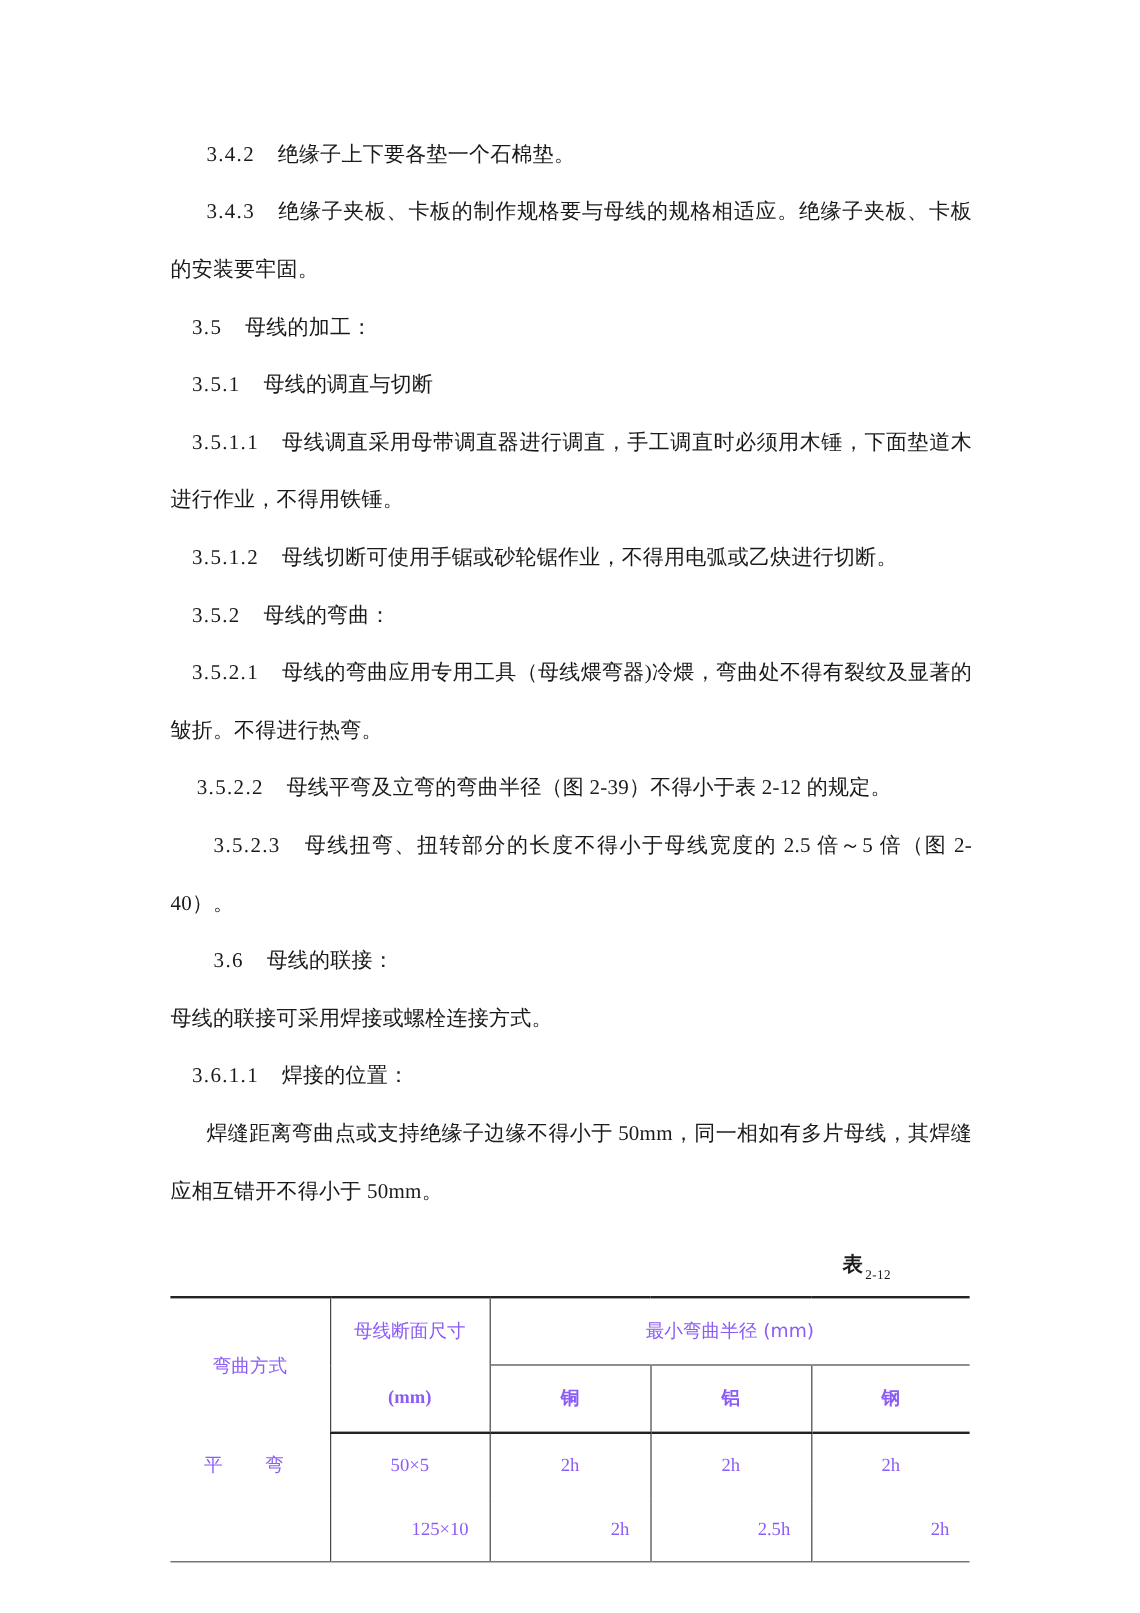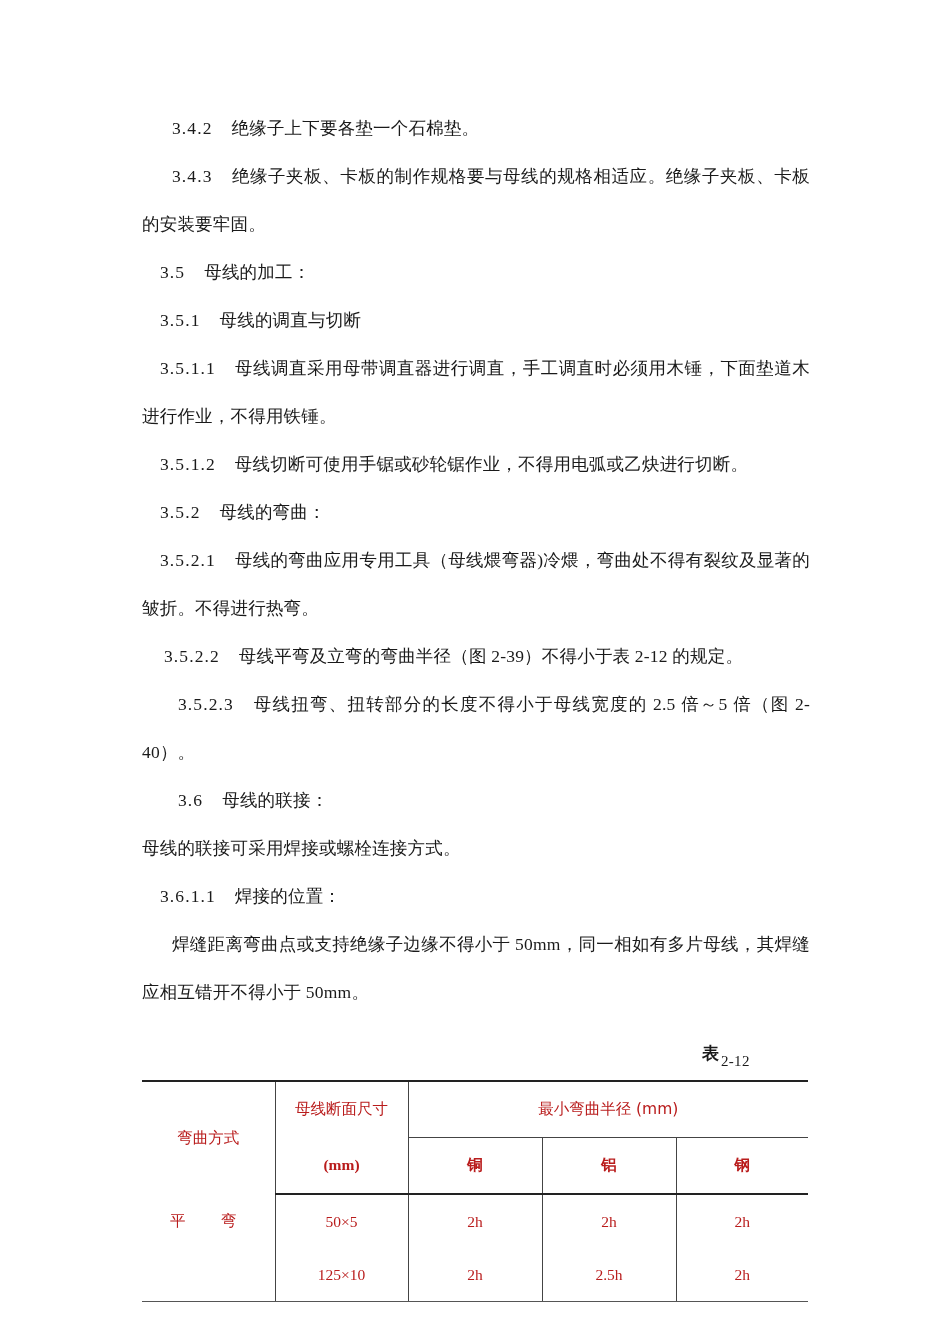--- a/index.html
+++ b/index.html
@@ -87,51 +87,51 @@
     white-space: nowrap;
     font-family: "DejaVu Sans", "Liberation Sans", sans-serif;
   }
   .caption-num .tbl-word {
     font-weight: bold;
     font-size: 17px;
   }
   .caption-num .tbl-idx {
     font-family: "Liberation Serif", "DejaVu Serif", serif;
     font-weight: normal;
-    font-size: 15px;
+    font-size: 11px;
     position: relative;
     top: 7px;
     left: 2px;
     letter-spacing: 0.3px;
   }
 
   
   .spec-table {
     border-collapse: collapse;
     width: 666px;
     margin-top: 2px;
     table-layout: fixed;
     font-size: 15.5px;
   }
   .spec-table td {
     text-align: center;
     vertical-align: middle;
     padding: 17px;
     font-family: "Liberation Serif", "DejaVu Serif", serif;
-    color: #b91c1c;
+    color: #8b5cf6;
   }
   .spec-table .cjk {
     font-family: "DejaVu Sans", "Liberation Sans", sans-serif;
     font-size: 15.5px;
   }
 
   
   tr.top-rule > td { border-top: 2.6px solid #222; }
   tr.head-end > td { border-bottom: 2.6px solid #222; font-weight: bold; }
-  tr.bottom-rule > td { border-bottom: 1.3px solid #555; }
+  tr.bottom-rule > td { border-bottom: 1.3px solid #555; text-align: right; }
 
   td.vline-l { border-left: 1.2px solid #444; }
 
   .h-row-1 { height: 34px; }
   .h-row-2 { height: 34px; }
   .h-row-3 { height: 32px; }
   .h-row-4 { height: 36px; }
 
   .wide-space { letter-spacing: 10px; padding-left: 10px; }
 </style>

